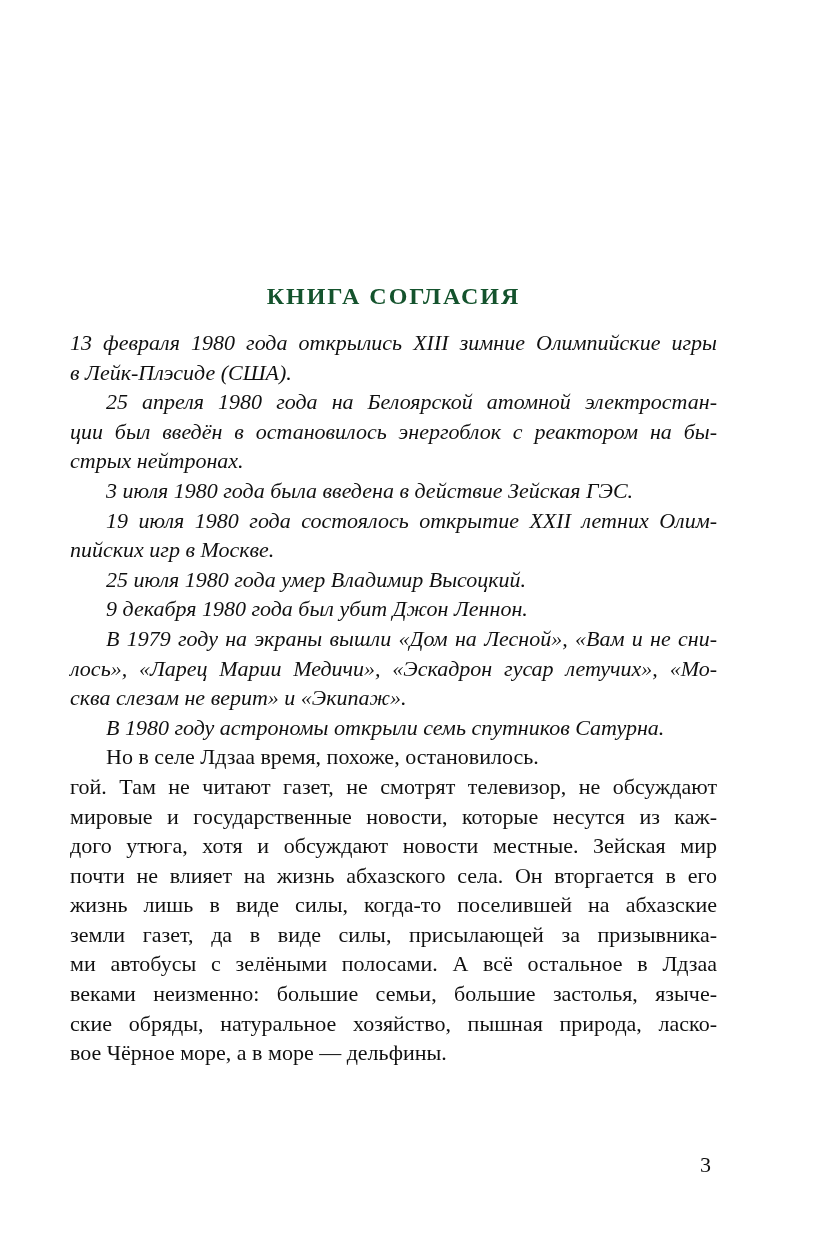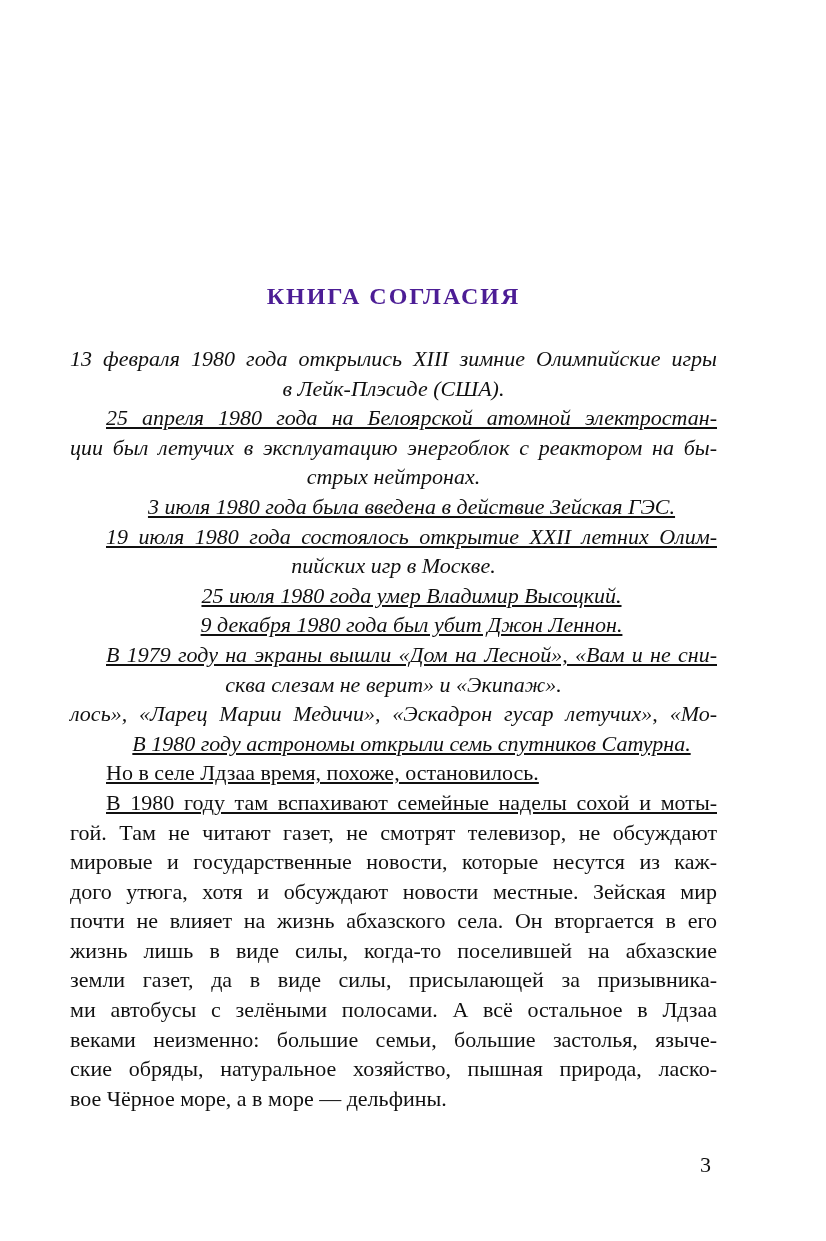--- a/index.html
+++ b/index.html
@@ -20,41 +20,39 @@
     position: absolute;
     top: 283px;
     left: 70px;
     width: 647px;
     margin: 0;
     text-align: center;
     font-size: 24px;
     line-height: 26px;
     font-weight: bold;
     letter-spacing: 2px;
-    color: #4c1d95;
+    color: #14532d;
   }
   .text-block {
     position: absolute;
-    top: 344px;
+    top: 328px;
     left: 70px;
     width: 647px;
   }
   .ln {
     font-size: 22px;
     line-height: 29.6px;
     white-space: normal;
     text-align: left;
   }
   .ln.it {
     font-style: italic;
-    text-align: center;
   }
   .ln.ind {
     text-indent: 36px;
-    text-decoration: underline;
   }
   .ln.j {
     text-align: justify;
     text-align-last: justify;
   }
   .page-number {
     position: absolute;
     top: 1150px;
     left: 70px;
     width: 647px;
@@ -70,33 +68,32 @@
 <body>
 
 <div class="page">
 
   <h1 class="title">КНИГА СОГЛАСИЯ</h1>
 
   <div class="text-block">
     <div class="ln it j">13 февраля 1980 года открылись XIII зимние Олимпийские игры</div>
     <div class="ln it">в Лейк-Плэсиде (США).</div>
     <div class="ln it ind j">25 апреля 1980 года на Белоярской атомной электростан-</div>
-    <div class="ln it j">ции был летучих в эксплуатацию энергоблок с реактором на бы-</div>
+    <div class="ln it j">ции был введён в остановилось энергоблок с реактором на бы-</div>
     <div class="ln it">стрых нейтронах.</div>
     <div class="ln it ind">3 июля 1980 года была введена в действие Зейская ГЭС.</div>
     <div class="ln it ind j">19 июля 1980 года состоялось открытие XXII летних Олим-</div>
     <div class="ln it">пийских игр в Москве.</div>
     <div class="ln it ind">25 июля 1980 года умер Владимир Высоцкий.</div>
     <div class="ln it ind">9 декабря 1980 года был убит Джон Леннон.</div>
     <div class="ln it ind j">В 1979 году на экраны вышли «Дом на Лесной», «Вам и не сни-</div>
+    <div class="ln it j">лось», «Ларец Марии Медичи», «Эскадрон гусар летучих», «Мо-</div>
     <div class="ln it">сква слезам не верит» и «Экипаж».</div>
-    <div class="ln it j">лось», «Ларец Марии Медичи», «Эскадрон гусар летучих», «Мо-</div>
     <div class="ln it ind">В 1980 году астрономы открыли семь спутников Сатурна.</div>
     <div class="ln ind">Но в селе Лдзаа время, похоже, остановилось.</div>
-    <div class="ln ind j">В 1980 году там вспахивают семейные наделы сохой и моты-</div>
     <div class="ln j">гой. Там не читают газет, не смотрят телевизор, не обсуждают</div>
     <div class="ln j">мировые и государственные новости, которые несутся из каж-</div>
     <div class="ln j">дого утюга, хотя и обсуждают новости местные. Зейская мир</div>
     <div class="ln j">почти не влияет на жизнь абхазского села. Он вторгается в его</div>
     <div class="ln j">жизнь лишь в виде силы, когда-то поселившей на абхазские</div>
     <div class="ln j">земли газет, да в виде силы, присылающей за призывника-</div>
     <div class="ln j">ми автобусы с зелёными полосами. А всё остальное в Лдзаа</div>
     <div class="ln j">веками неизменно: большие семьи, большие застолья, языче-</div>
     <div class="ln j">ские обряды, натуральное хозяйство, пышная природа, ласко-</div>
     <div class="ln">вое Чёрное море, а в море — дельфины.</div>

